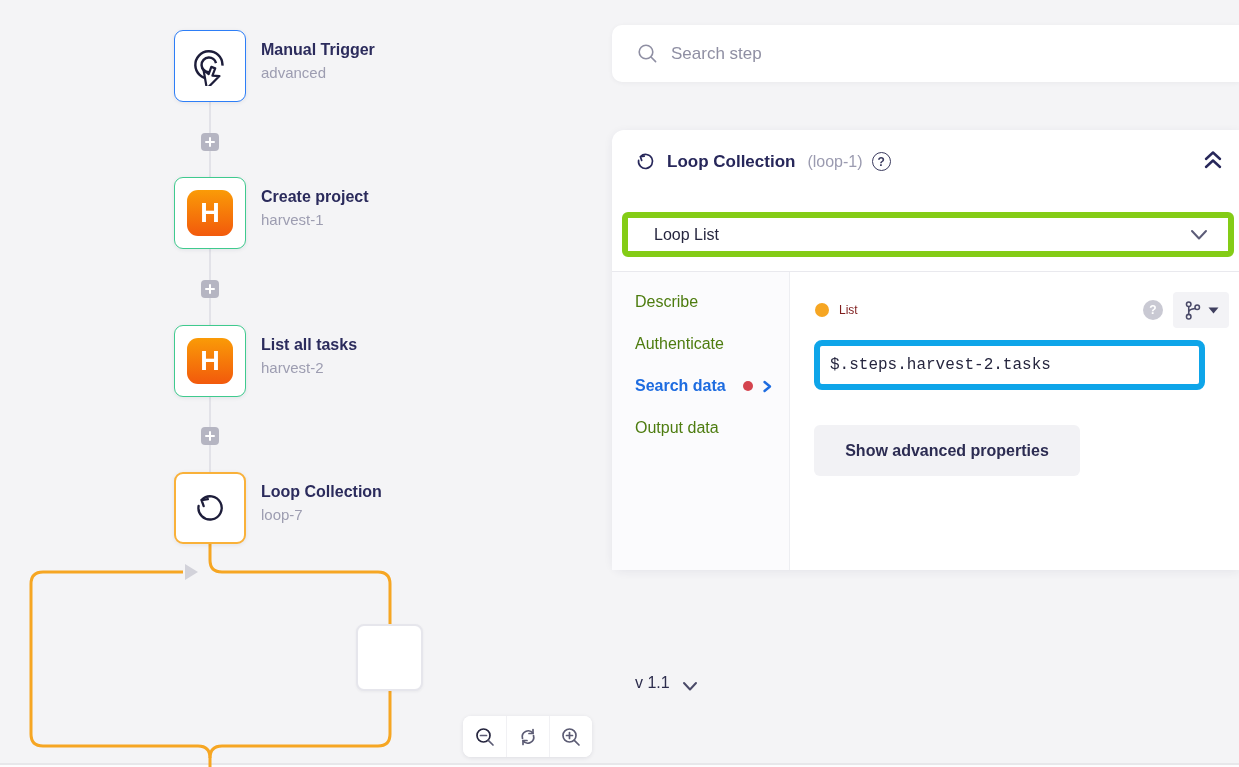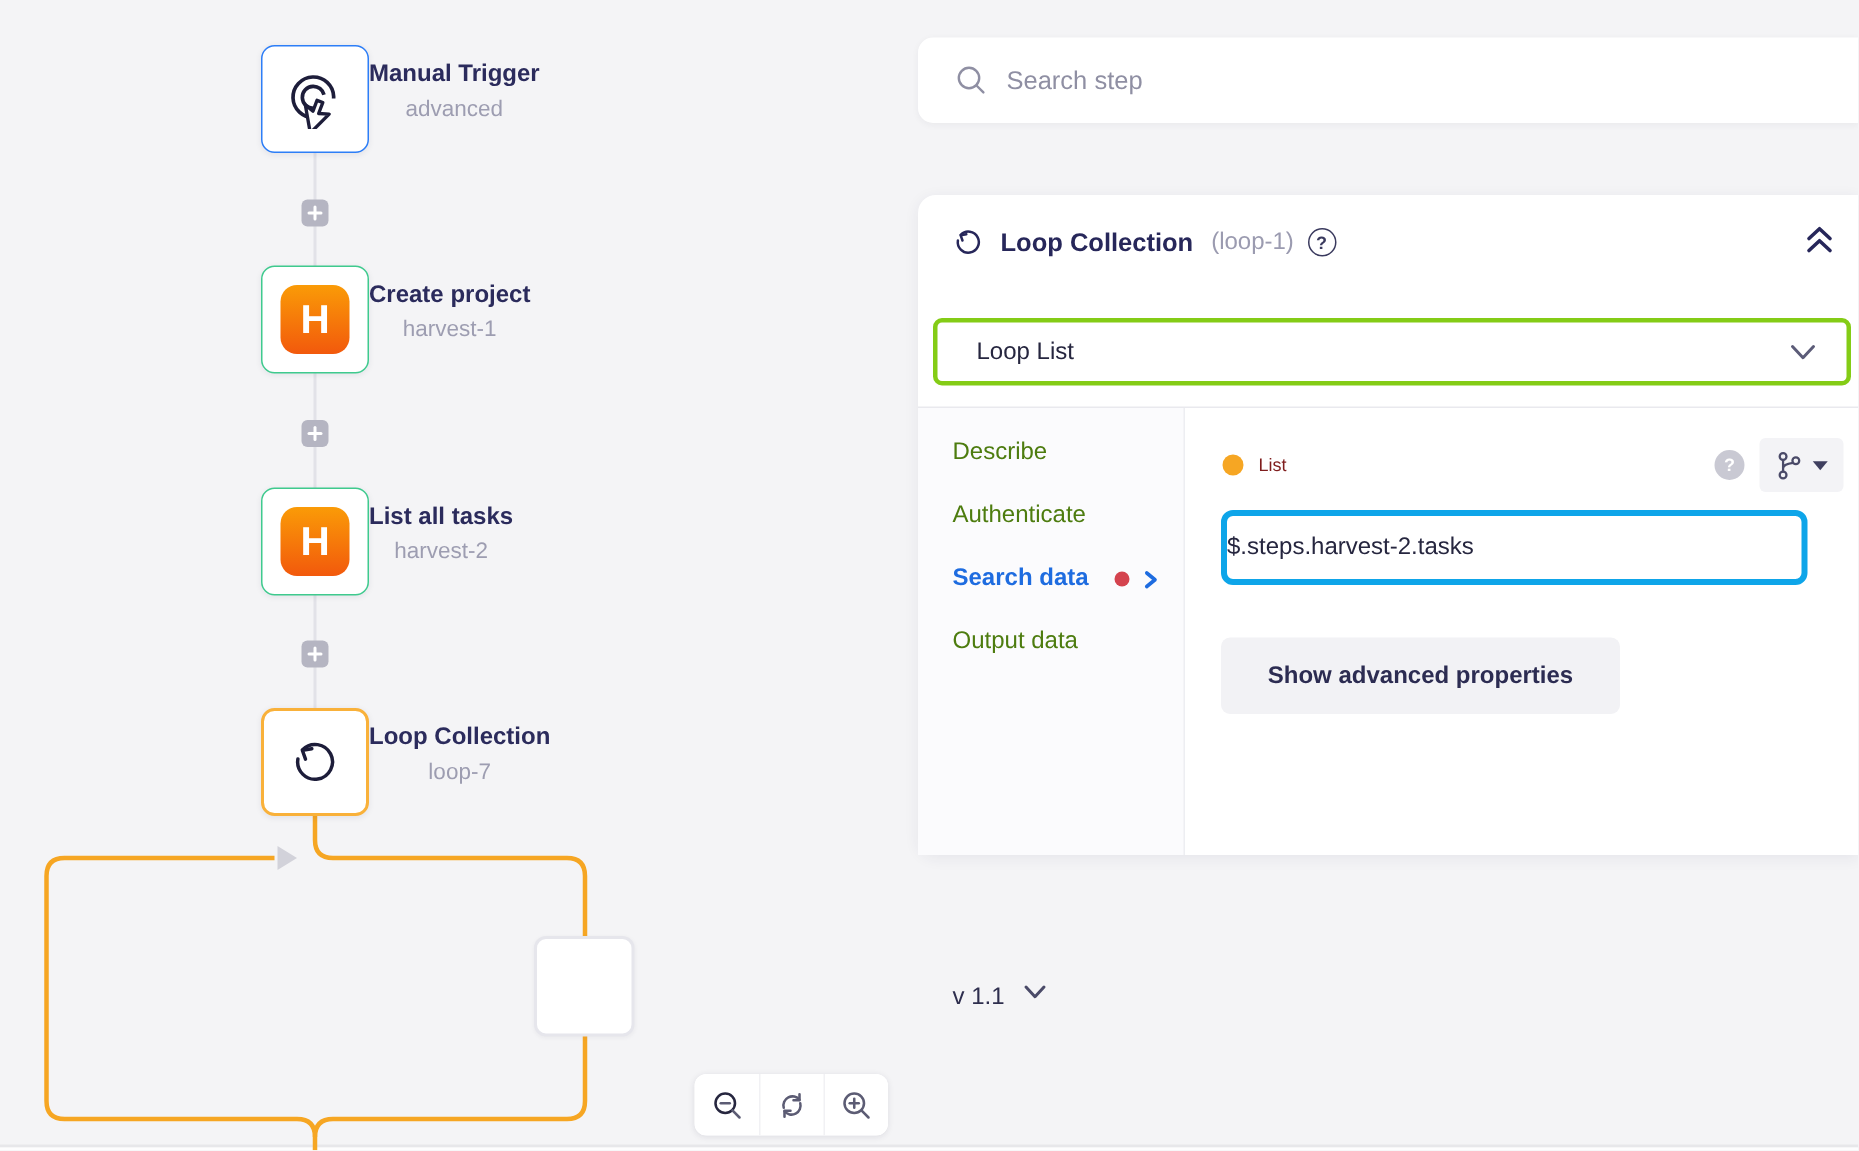--- a/index.html
+++ b/index.html
@@ -7,21 +7,21 @@
   body { font-family:"Liberation Sans","DejaVu Sans",sans-serif; background:#f4f4f6; }
   #app { position:relative; width:1239px; height:767px; background:#f4f4f6; overflow:hidden; }
 
   
   .connector-line { position:absolute; left:209px; top:100px; width:2px; height:376px; background:#e2e2e8; z-index:1; }
   .node-row { position:absolute; left:174px; display:flex; z-index:2; }
   .node-box { width:72px; height:72px; background:#fff; border-radius:9px; display:flex; align-items:center; justify-content:center; box-shadow:0 1px 4px rgba(30,30,60,0.08); flex:0 0 auto; }
   .node-box.trigger { border:1.5px solid #2d7ef7; }
   .node-box.harvest { border:1.5px solid #3fca8e; }
   .node-box.loop    { border:2px solid #f9b13a; }
-  .node-text { padding-top:11px; white-space:nowrap;text-align:center; }
+  .node-text { margin-left:15px; padding-top:11px; white-space:nowrap; }
   .node-title { font-size:16px; font-weight:bold; color:#2b2b5c; }
   .node-sub { font-size:15px; color:#9d9db1; margin-top:5px; }
   .harvest-tile { width:46px; height:46px; border-radius:11px; background:linear-gradient(180deg,#fa9b07 0%,#f2590c 100%); color:#fff; font-weight:bold; font-size:27px; display:flex; align-items:center; justify-content:center; }
   .plus-btn { position:absolute; left:201px; width:18px; height:18px; background:#b5b5c2; border-radius:4px; z-index:2; cursor:pointer; }
   .plus-btn::before { content:""; position:absolute; left:4px; top:8px; width:10px; height:2.4px; background:#fff; border-radius:1px; }
   .plus-btn::after  { content:""; position:absolute; left:7.8px; top:4px; width:2.4px; height:10px; background:#fff; border-radius:1px; }
   #loop-svg { position:absolute; left:0; top:540px; z-index:1; }
   .drop-square { position:absolute; left:356px; top:624px; width:67px; height:67px; background:#fff; border:2px solid #e6e6ec; border-radius:8px; box-shadow:0 1px 3px rgba(30,30,60,0.05); z-index:2; }
   .zoom-toolbar { position:absolute; left:463px; top:716px; height:41px; display:flex; background:#fff; border-radius:8px; box-shadow:0 1px 4px rgba(30,30,60,0.10); overflow:hidden; z-index:3; }
   .zoom-btn { width:43px; height:41px; background:#fff; border:none; display:flex; align-items:center; justify-content:center; cursor:pointer; }
@@ -34,40 +34,40 @@
   .search-bar input { border:none; outline:none; background:transparent; font-family:inherit; font-size:17px; color:#3a3a55; margin-left:13px; flex:1; }
   .search-bar input::placeholder { color:#8f8fa3; }
 
   
   .panel-card { position:absolute; left:612px; top:130px; width:627px; height:440px; background:#fff; border-radius:12px 0 0 12px; box-shadow:0 2px 10px rgba(40,40,90,0.07); z-index:4; }
   .panel-header { position:absolute; left:22px; top:20px; display:flex; align-items:center; }
   .panel-title { font-size:17px; font-weight:bold; color:#27275a; margin-left:10px; }
   .panel-step-id { font-size:16px; color:#9b9bb0; margin-left:12px; }
   .help-outline { width:19px; height:19px; border:1.6px solid #3a3a5e; border-radius:50%; color:#3a3a5e; font-size:12px; font-weight:bold; display:flex; align-items:center; justify-content:center; margin-left:9px; cursor:pointer; }
   .collapse-btn { position:absolute; right:15px; top:18px; background:none; border:none; cursor:pointer; }
-  .operation-select { position:absolute; left:10px; top:82px; width:612px; height:45px; border:3px solid #84cc16; border-radius:6px; background:#fff; display:flex; align-items:center; padding:0 20px 0 26px; cursor:pointer; }
+  .operation-select { position:absolute; left:10px; top:82px; width:612px; height:45px; border:6px solid #84cc16; border-radius:6px; background:#fff; display:flex; align-items:center; padding:0 20px 0 26px; cursor:pointer; }
   .operation-select .op-label { font-size:16px; color:#26263f; flex:1; }
   .panel-divider { position:absolute; left:0; top:141px; width:627px; height:1px; background:#e9e9ee; }
 
   .panel-sidebar { position:absolute; left:0; top:142px; width:178px; height:298px; background:#fbfbfd; border-right:1px solid #edeef2; }
   .tab-item { position:absolute; left:23px; font-size:16px; color:#4d7c0f; cursor:pointer; display:flex; align-items:center; white-space:nowrap; }
   .tab-item.active { color:#1e6ce0; font-weight:bold; }
   .tab-dot { width:10px; height:10px; border-radius:50%; background:#d4434e; margin-left:17px; }
   .tab-item .chev-right { margin-left:9px; }
-  .version-row { position:absolute; left:23px; top:384px; display:flex; align-items:flex-start; cursor:pointer; }
+  .version-row { position:absolute; left:23px; top:402px; display:flex; align-items:flex-end; cursor:pointer; }
   .version-label { font-size:16px; color:#2e2e4e; }
   .version-row svg { margin-left:12px; }
 
   .panel-content { position:absolute; left:179px; top:142px; width:448px; height:298px; background:#fff; }
   .field-row { position:absolute; left:24px; top:20px; width:414px; display:flex; align-items:center; }
   .field-dot { width:14px; height:14px; border-radius:50%; background:#f6a623; }
   .field-label { font-size:12px; font-weight:normal; color:#7f1d1d; margin-left:10px; flex:1; }
   .help-filled { width:20px; height:20px; border-radius:50%; background:#c9c9d3; color:#fff; font-size:12px; font-weight:bold; display:flex; align-items:center; justify-content:center; cursor:pointer; }
   .picker-btn { margin-left:10px; width:56px; height:36px; background:#f3f3f6; border:none; border-radius:4px; display:flex; align-items:center; justify-content:center; gap:7px; cursor:pointer; }
-  .field-input { position:absolute; left:23px; top:68px; width:391px; height:50px; border:4px solid #0ea5e9; border-radius:8px; background:#fff; font-family:Liberation Sans, sans-serif; font-size:16px; color:#26263f; padding:0 0; outline:none; }
+  .field-input { position:absolute; left:23px; top:68px; width:391px; height:50px; border:6px solid #0ea5e9; border-radius:8px; background:#fff; font-family:Liberation Mono, monospace; font-size:16px; color:#26263f; padding:0 10px; outline:none; }
   .advanced-btn { position:absolute; left:23px; top:153px; width:266px; height:51px; background:#f2f2f5; border:none; border-radius:6px; font-family:inherit; font-size:16px; font-weight:bold; color:#2c2c52; cursor:pointer; }
 
   svg .stroke-navy { stroke:#26263f; fill:none; }
 </style>
 </head>
 <body>
 
 <div id="app">
 
   <div class="connector-line"></div>

